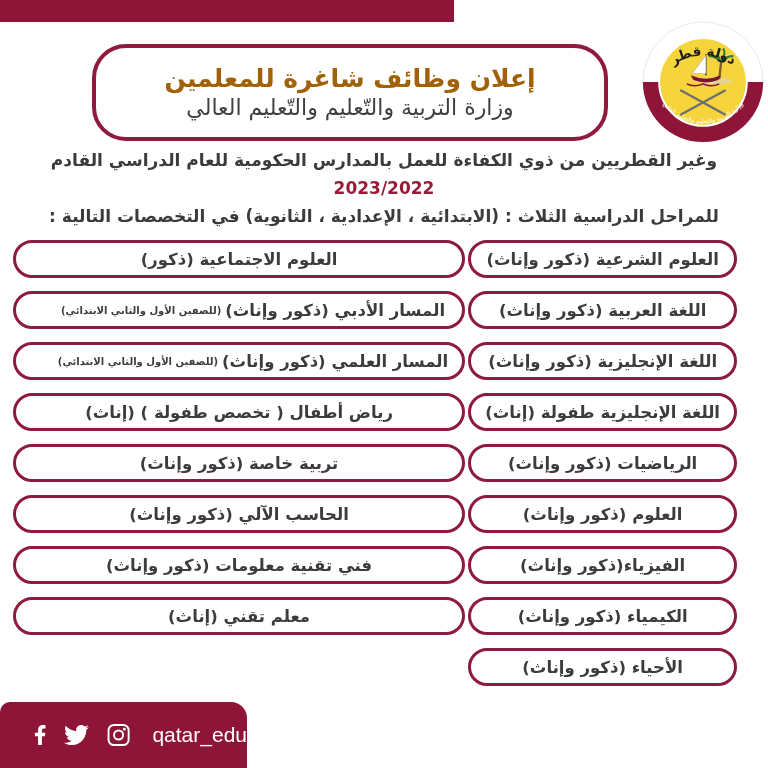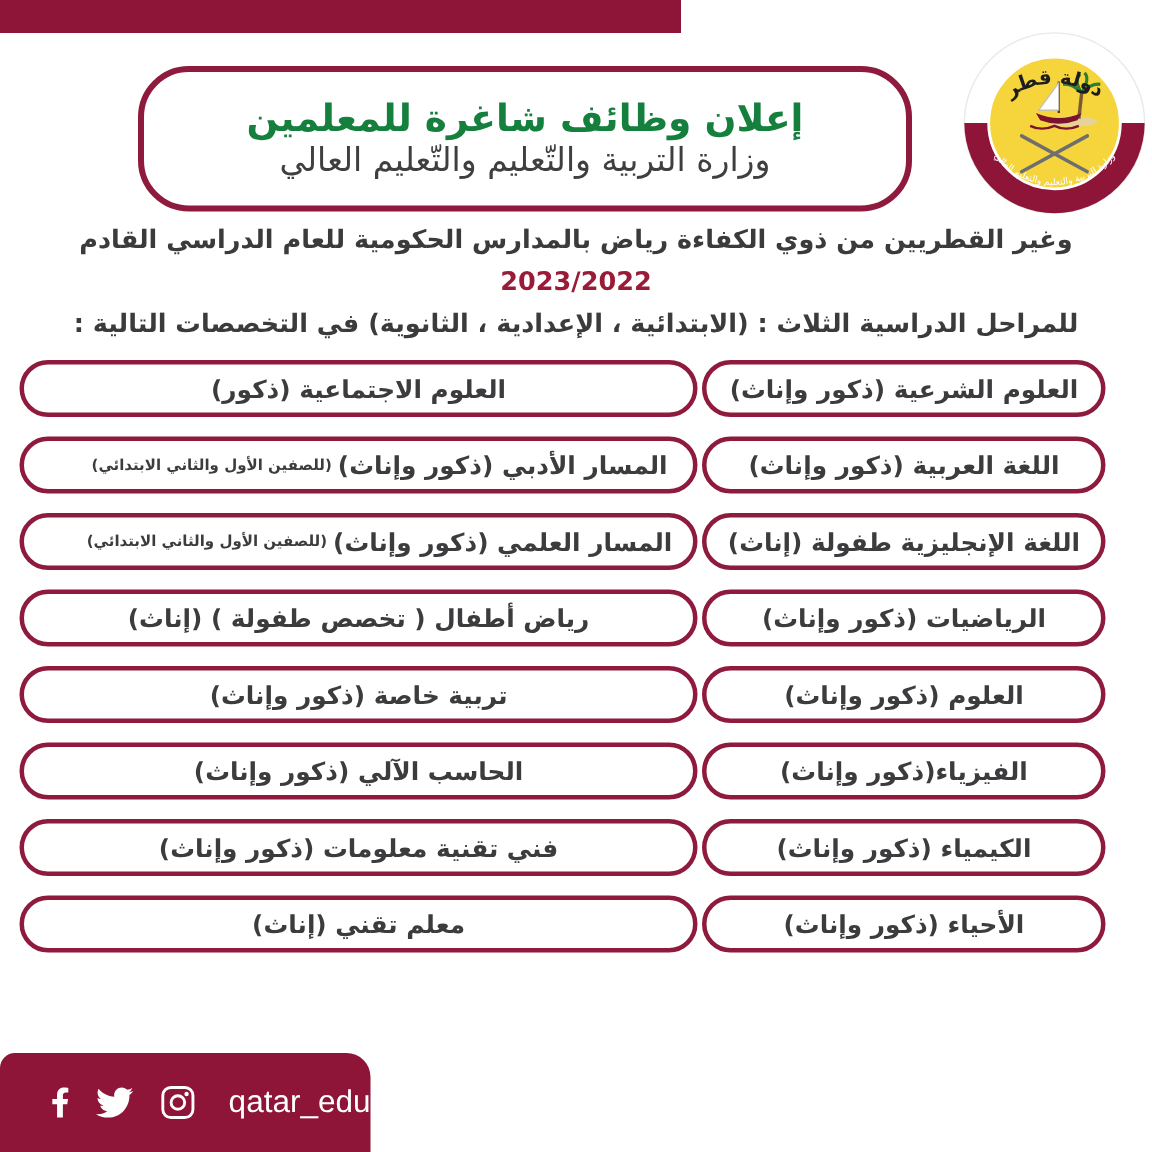--- a/index.html
+++ b/index.html
@@ -7,21 +7,21 @@
     position:relative;width:768px;height:768px;background:#ffffff;overflow:hidden;
     font-family:"DejaVu Sans","Liberation Sans",sans-serif;direction:rtl;
   }
   .topbar{position:absolute;left:0;top:0;width:454px;height:22px;background:#8E1538;}
   .logo{position:absolute;right:3px;top:20px;width:124px;height:124px;}
   .header-box{
     position:absolute;left:92px;top:44px;width:508px;height:89px;
     border:4px solid #8E1A3D;border-radius:34px;background:#fff;
     display:flex;flex-direction:column;align-items:center;justify-content:center;gap:3px;
   }
-  .header-title{color:#15803d;font-size:25px;font-weight:bold;line-height:1.1;}
+  .header-title{color:#a16207;font-size:25px;font-weight:bold;line-height:1.1;}
   .header-subtitle{color:#3F3F41;font-size:22px;font-weight:normal;line-height:1.1;}
   .intro{
     position:absolute;top:146px;left:28px;right:28px;text-align:center;
     color:#3B3B3C;font-weight:bold;font-size:17px;line-height:28px;
   }
   .intro .year{color:#9A1B38;}
   .lists{position:absolute;top:240px;left:31px;right:31px;display:flex;gap:3px;}
   .col{flex:1;display:flex;flex-direction:column;}
   .pill{
     height:32px;border:3px solid #8E1A3D;border-radius:19px;background:#fff;
@@ -83,31 +83,34 @@
       <textPath href="#arcBottom" startOffset="50%" text-anchor="middle">وزارة التربية والتعليم والتعليم العالي</textPath>
     </text>
   </svg>
 
   <div class="header-box">
     <div class="header-title">إعلان وظائف شاغرة للمعلمين</div>
     <div class="header-subtitle">وزارة التربية والتّعليم والتّعليم العالي</div>
   </div>
 
   <div class="intro">
-    <div><span>وغير القطريين من ذوي الكفاءة رياض بالمدارس الحكومية  للعام الدراسي القادم</span> <span class="year">2023/2022</span></div>
+    <div><span>وغير القطريين من ذوي الكفاءة للعمل بالمدارس الحكومية  للعام الدراسي القادم</span> <span class="year">2023/2022</span></div>
     <div>للمراحل الدراسية الثلاث : (الابتدائية ، الإعدادية ، الثانوية) في التخصصات التالية :</div>
   </div>
 
   <div class="lists">
     <div class="col">
       <div class="pill">
           <span class="pill-label">العلوم الشرعية (ذكور وإناث)</span>
         </div>
       <div class="pill">
           <span class="pill-label">اللغة العربية (ذكور وإناث)</span>
+        </div>
+      <div class="pill">
+          <span class="pill-label">اللغة الإنجليزية (ذكور وإناث)</span>
         </div>
       <div class="pill">
           <span class="pill-label">اللغة الإنجليزية طفولة (إناث)</span>
         </div>
       <div class="pill">
           <span class="pill-label">الرياضيات (ذكور وإناث)</span>
         </div>
       <div class="pill">
           <span class="pill-label">العلوم (ذكور وإناث)</span>
         </div>

